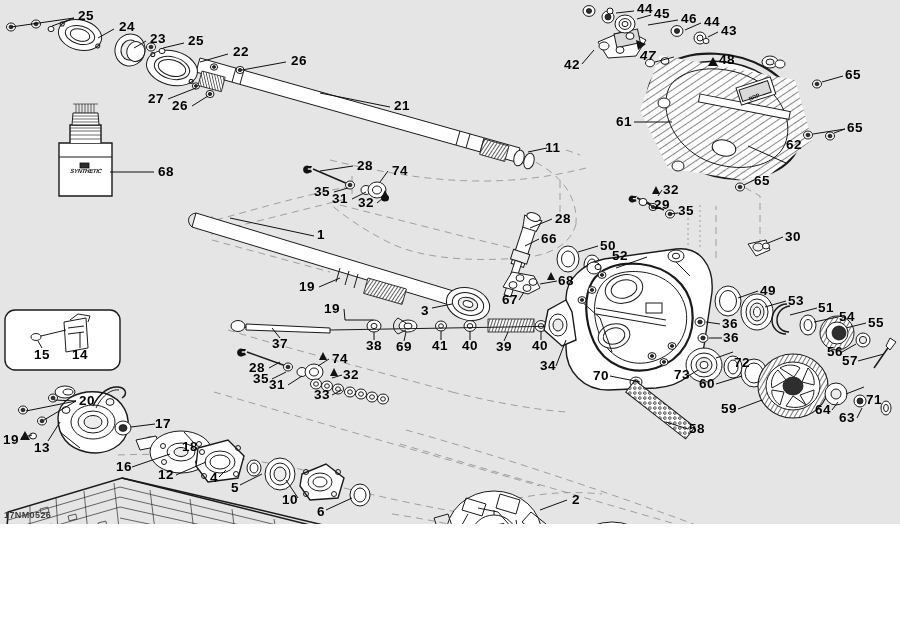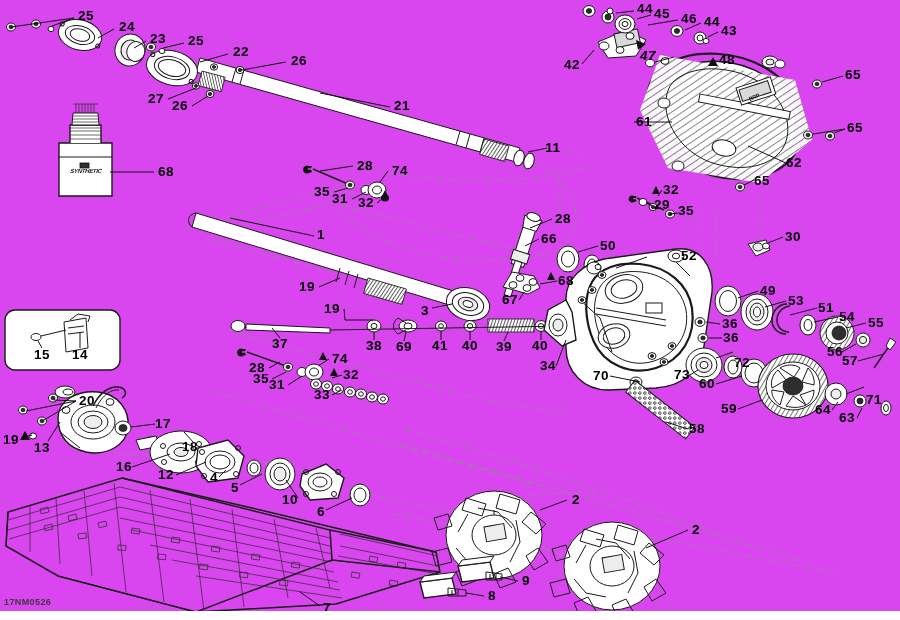--- a/index.html
+++ b/index.html
@@ -7,22 +7,22 @@
     margin: 0;
     padding: 0;
     background: #ffffff;
   }
   body {
     font-family: "Liberation Sans", sans-serif;
   }
   #stage {
     position: relative;
     width: 900px;
-    height: 611px;
-    background: #d946ef;
+    height: 524px;
+    background: #e5e5e5;
     overflow: hidden;
   }
   #art {
     position: absolute;
     left: 0; top: 0;
     width: 900px;
     height: 620px;
   }
   .callout {
     position: absolute;
@@ -850,21 +850,21 @@
       <div class="callout" style="left: 440px; top: 346px;">41</div>
       <div class="callout" style="left: 470px; top: 346px;">40</div>
       <div class="callout" style="left: 504px; top: 347px;">39</div>
       <div class="callout" style="left: 540px; top: 346px;">40</div>
       <div class="callout" style="left: 425px; top: 311px;">3</div>
       <div class="callout" style="left: 563px; top: 219px;">28</div>
       <div class="callout" style="left: 549px; top: 239px;">66</div>
       <div class="callout" style="left: 510px; top: 300px;">67</div>
       <div class="callout" style="left: 566px; top: 281px;">68</div>
       <div class="callout" style="left: 608px; top: 246px;">50</div>
-      <div class="callout" style="left: 689px; top: 256px; text-align: right;">52</div>
+      <div class="callout" style="left: 620px; top: 256px; text-align: right;">52</div>
       <div class="callout" style="left: 671px; top: 190px;">32</div>
       <div class="callout" style="left: 662px; top: 205px;">29</div>
       <div class="callout" style="left: 686px; top: 211px;">35</div>
       <div class="callout" style="left: 793px; top: 237px;">30</div>
       <div class="callout" style="left: 768px; top: 291px;">49</div>
       <div class="callout" style="left: 796px; top: 301px;">53</div>
       <div class="callout" style="left: 826px; top: 308px;">51</div>
       <div class="callout" style="left: 847px; top: 317px;">54</div>
       <div class="callout" style="left: 876px; top: 323px;">55</div>
       <div class="callout" style="left: 835px; top: 352px;">56</div>
@@ -906,22 +906,22 @@
       <div class="callout" style="left: 492px; top: 596px;">8</div>
       <div class="callout" style="left: 327px; top: 608px;">7</div>
       <div class="callout" style="left: 645px; top: 9px;">44</div>
       <div class="callout" style="left: 662px; top: 14px;">45</div>
       <div class="callout" style="left: 689px; top: 19px;">46</div>
       <div class="callout" style="left: 712px; top: 22px;">44</div>
       <div class="callout" style="left: 729px; top: 31px;">43</div>
       <div class="callout" style="left: 572px; top: 65px;">42</div>
       <div class="callout" style="left: 648px; top: 56px; font-style: italic;">47</div>
       <div class="callout" style="left: 727px; top: 60px;">48</div>
-      <div class="callout" style="left: 624px; top: 122px; margin-left: 20px;">61</div>
-      <div class="callout" style="left: 794px; top: 163px;">62</div>
+      <div class="callout" style="left: 624px; top: 122px;">61</div>
+      <div class="callout" style="left: 794px; top: 145px;">62</div>
       <div class="callout" style="left: 853px; top: 75px;">65</div>
       <div class="callout" style="left: 855px; top: 128px;">65</div>
       <div class="callout" style="left: 762px; top: 181px;">65</div>
     </div>
 
   <div class="oilbadge" style="left:86px; top:171px;">SYNTHETIC</div>
   <div class="covbadge" style="left:754px; top:97px;">BRP</div>
 
   <div class="watermark">17NM0526</div>
 </div>

